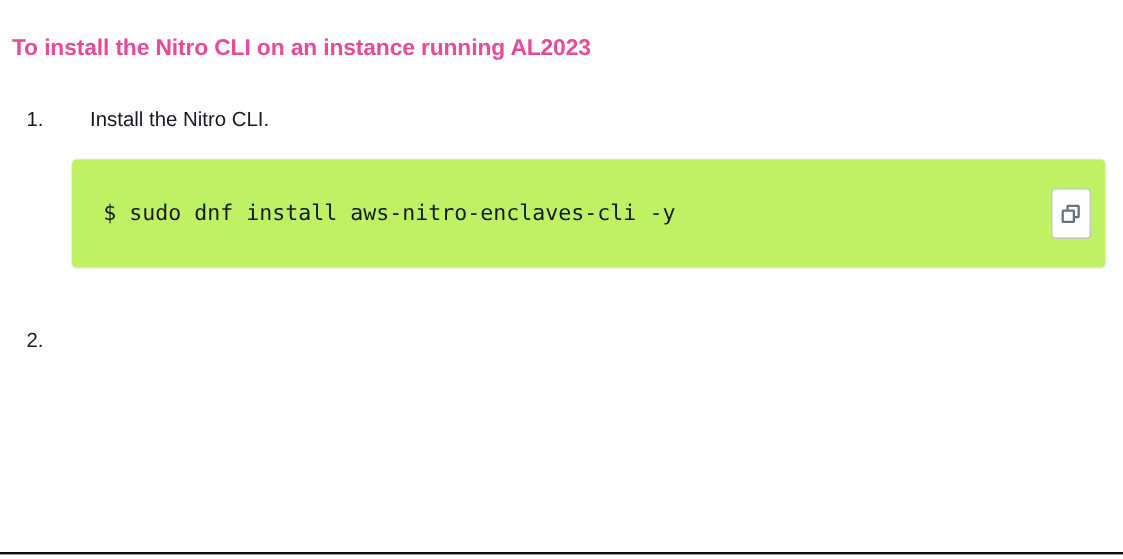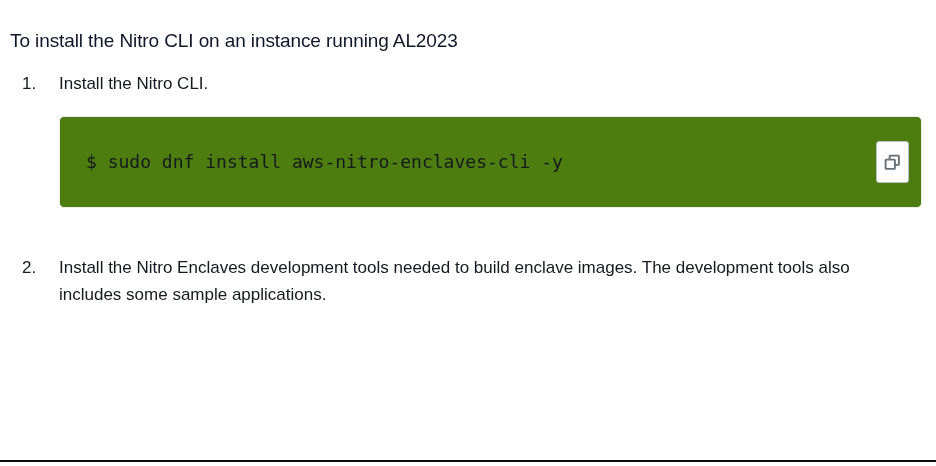--- a/index.html
+++ b/index.html
@@ -24,23 +24,23 @@
     height: 460px;
     box-sizing: border-box;
   }
 
   .doc-heading {
     position: absolute;
     left: 10px;
     top: 12px;
     font-size: 19px;
     line-height: 26px;
-    font-weight: normal;
+    font-weight: bold;
     letter-spacing: -0.1px;
-    color: #0f172a;
+    color: #ec4899;
     white-space: nowrap;
   }
 
   .steps {
     position: absolute;
     left: 0;
     top: 70px;
     width: 936px;
   }
 
@@ -58,28 +58,28 @@
     font-size: 17px;
     line-height: 27px;
     color: #16191f;
   }
 
   .step-text {
     font-size: 17px;
     line-height: 27px;
     color: #16191f;
     max-width: 825px;
-    margin: 0;
+    margin: 16px;
   }
 
   .code-wrap {
     position: relative;
     margin-top: 19px;
     margin-right: 14px;
-    background: #4d7c0f;
+    background: #bef264;
     border: 1px solid #eceded;
     border-radius: 5px;
     box-sizing: border-box;
     height: 92px;
   }
 
   .code-line {
     position: absolute;
     left: 26px;
     top: 0;
@@ -150,20 +150,19 @@
             </svg>
           </span>
         </button>
       </div>
     </div>
 
     <div class="step-gap"></div>
 
     <div class="step">
       <span class="step-marker">2.</span>
-      <p class="step-text">Install the Nitro Enclaves development tools needed to build enclave images. The development tools also includes some sample applications.</p>
 
     </div>
 
   </div>
 </div>
 
 <div class="bottom-rule"></div>
 
 </body></html>

